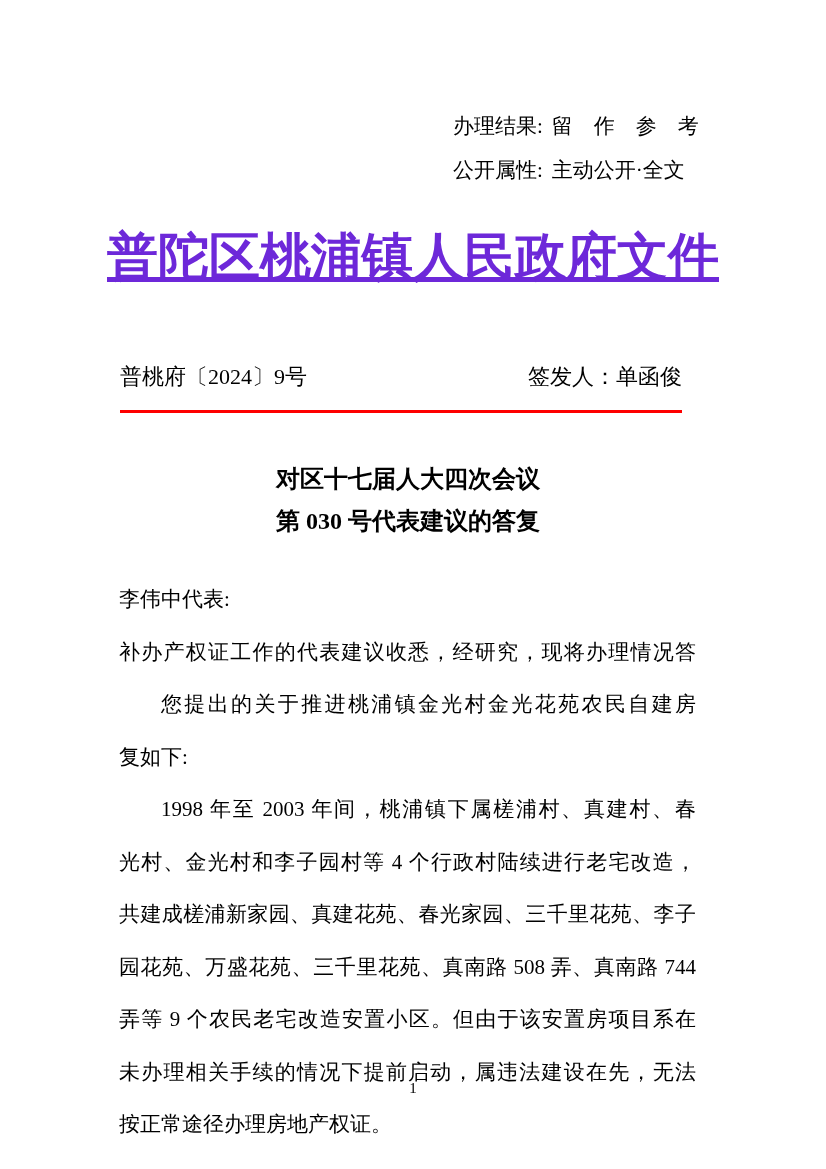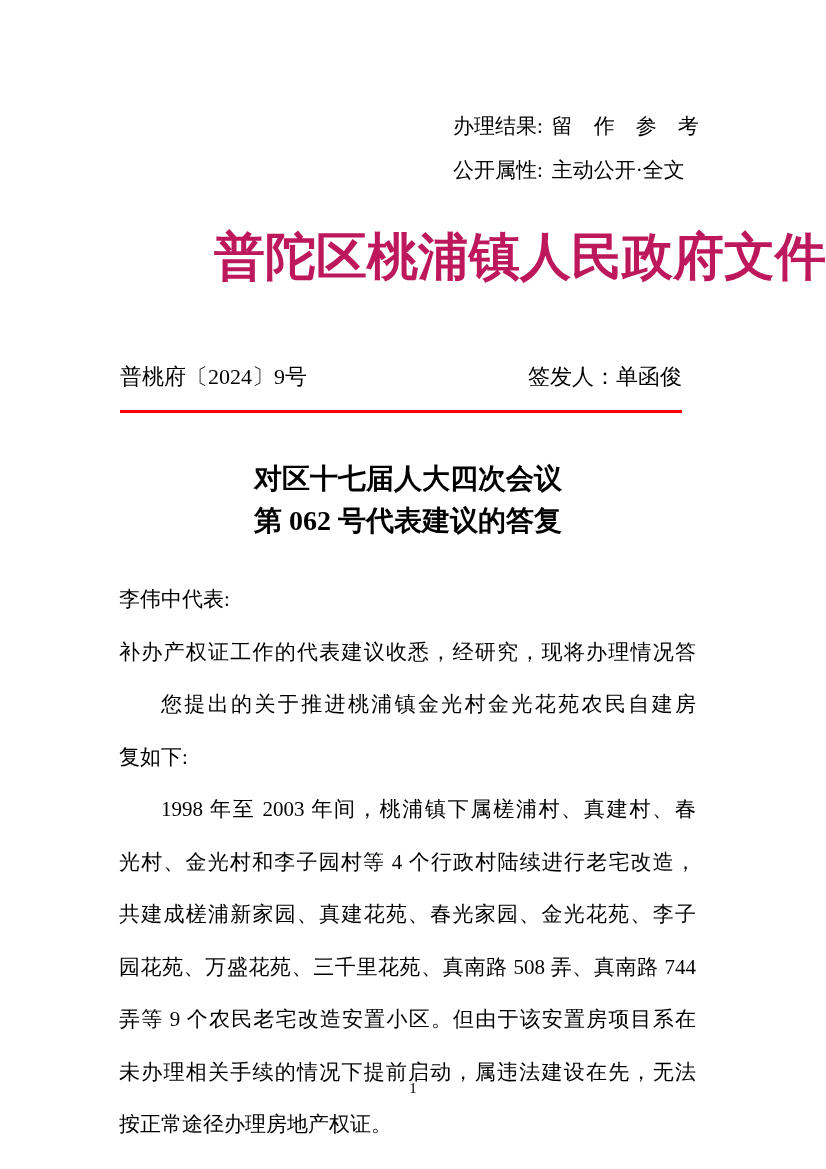--- a/index.html
+++ b/index.html
@@ -25,27 +25,28 @@
     line-height: 44px;
     white-space: nowrap;
   }
   .meta-line .label { margin-right: 9px; }
   
   .masthead {
     position: absolute;
     left: 0;
     right: 0;
     top: 226px;
-    text-align: right;
+    text-align: center;
     font-size: 51px;
     line-height: 62px;
     font-weight: bold;
-    color: #be185d;
+    color: #6d28d9;
     letter-spacing: 0px;
     white-space: nowrap;
+    text-decoration: underline;
   }
   
   .ref-row {
     position: absolute;
     left: 120px;
     width: 562px;
     top: 362px;
     font-size: 22px;
     line-height: 30px;
     display: flex;
@@ -62,21 +63,21 @@
     height: 3px;
     background: #fe0000;
   }
   
   .doc-title {
     position: absolute;
     left: 120px;
     width: 576px;
     top: 458px;
     text-align: center;
-    font-size: 28px;
+    font-size: 24px;
     line-height: 42px;
     font-weight: bold;
   }
   
   .body-text {
     position: absolute;
     left: 119px;
     width: 577px;
     top: 567px;
     font-size: 21px;
@@ -122,31 +123,31 @@
 
   <div class="ref-row">
     <span>普桃府〔2024〕9号</span>
     <span><span>签发人：</span><span>单函俊</span></span>
   </div>
 
   <div class="red-rule"></div>
 
   <div class="doc-title">
     <div>对区十七届人大四次会议</div>
-    <div>第 062 号代表建议的答复</div>
+    <div>第 030 号代表建议的答复</div>
   </div>
 
   <div class="body-text" id="body-lines">
       <div class="line">李伟中代表:</div>
       <div class="line fill">补办产权证工作的代表建议收悉，经研究，现将办理情况答</div>
       <div class="line indent fill">您提出的关于推进桃浦镇金光村金光花苑农民自建房</div>
       <div class="line">复如下:</div>
       <div class="line indent fill">1998 年至 2003 年间，桃浦镇下属槎浦村、真建村、春</div>
       <div class="line fill">光村、金光村和李子园村等 4 个行政村陆续进行老宅改造，</div>
-      <div class="line fill">共建成槎浦新家园、真建花苑、春光家园、金光花苑、李子</div>
+      <div class="line fill">共建成槎浦新家园、真建花苑、春光家园、三千里花苑、李子</div>
       <div class="line fill">园花苑、万盛花苑、三千里花苑、真南路 508 弄、真南路 744</div>
       <div class="line fill">弄等 9 个农民老宅改造安置小区。但由于该安置房项目系在</div>
       <div class="line fill">未办理相关手续的情况下提前启动，属违法建设在先，无法</div>
       <div class="line">按正常途径办理房地产权证。</div>
     </div>
 
   <div class="page-number">1</div>
 
 </div>
 

